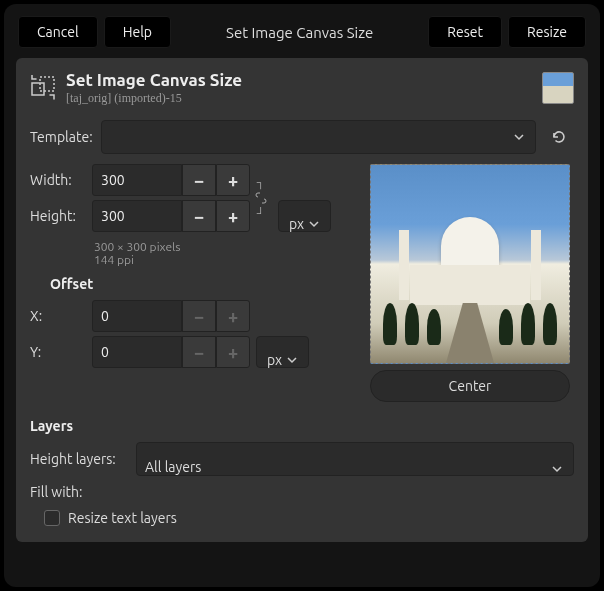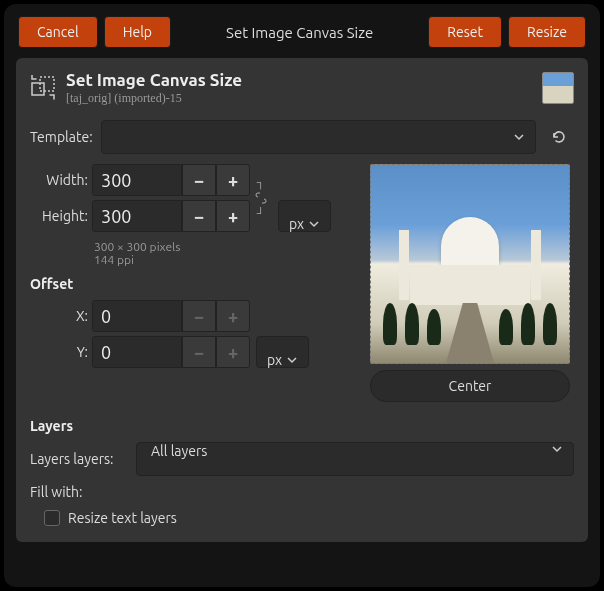--- a/index.html
+++ b/index.html
@@ -1,48 +1,48 @@
 <!DOCTYPE html>
 <html><head>
 <meta charset="utf-8">
 <style>
 * { box-sizing: border-box; margin: 0; padding: 0; font-family: "Segoe UI", "Ubuntu", sans-serif; }
 body { background: #000; width: 604px; height: 591px; overflow: hidden; }
 .window { background: #141414; border-radius: 12px; margin: 4px; height: 583px; padding: 2px; }
 .toolbar { display: flex; gap: 6px; align-items: center; padding: 10px 12px; }
 .btn {
-  background: #c2410c; color: #eee; border: 1px solid #1a1a1a; border-radius: 4px;
+  background: #000000; color: #eee; border: 1px solid #1a1a1a; border-radius: 4px;
   padding: 7px 18px; font-size: 14px; cursor: pointer; text-align: center;
 }
 .toolbar-title { flex: 1; text-align: center; color: #ddd; font-size: 15px; }
 .panel { background: #343434; border-radius: 6px; margin: 0 10px 10px 10px; padding: 12px 14px 16px 14px; }
 .header-row { display: flex; align-items: center; gap: 10px; margin-bottom: 14px; }
 .header-icon { color: #ccc; }
 .header-text { flex: 1; }
 .header-title { color: #eee; font-size: 17px; font-weight: 600; }
 .header-sub { color: #999; font-size: 12px; margin-top: 2px; font-family: Liberation Serif, serif; }
 .thumb { width: 32px; height: 32px; border: 1px solid #888; border-radius: 2px; background: linear-gradient(to bottom, #6a9fd8 0%, #6a9fd8 45%, #d8d4c0 45%, #d8d4c0 100%); }
 .row { display: flex; align-items: center; gap: 8px; margin-bottom: 10px; }
 .label { color: #ddd; font-size: 14px; }
-.field-label { color: #ddd; font-size: 14px; text-align: right; }
+.field-label { color: #ddd; font-size: 14px; text-align: left; }
 .combo {
   flex: 1; background: #2b2b2b; border: 1px solid #222; border-radius: 4px;
   height: 34px; display: flex; align-items: center; padding: 0 10px; color: #ddd;
   position: relative; font-size: 14px;
 }
 .combo-arrow { position: absolute; right: 10px; }
 .reset-icon { color: #ccc; padding: 0 6px; cursor: pointer; }
 .section-title { color: #eee; font-size: 14px; font-weight: 600; margin: 6px 0 8px 0; }
 .two-col { display: flex; gap: 18px; align-items: flex-start; }
 .left-col { flex: 1; }
 .right-col { width: 204px; }
 .input-row { display: flex; align-items: center; gap: 0; margin-bottom: 4px; }
 .input-row .field-label { width: 58px; margin-right: 4px; }
 .spin-input {
-  background: #2b2b2b; border: 1px solid #222; color: #eee; font-size: 18px;
+  background: #2b2b2b; border: 1px solid #222; color: #eee; font-size: 14px;
   height: 32px; width: 90px; padding: 0 8px; border-radius: 3px 0 0 3px;
 }
 .spin-btn {
   background: #3a3a3a; border: 1px solid #222; color: #ddd; width: 34px; height: 32px;
   display: flex; align-items: center; justify-content: center; cursor: pointer; font-size: 18px; font-weight: bold;
 }
 .spin-btn.disabled { color: #666; }
 .spin-btn.plus { border-radius: 0 3px 3px 0; }
 .link-col { display: flex; flex-direction: column; align-items: center; justify-content: center; width: 22px; gap: 4px; color: #aaa; font-size: 11px; line-height: 1; }
 .unit-combo {
@@ -61,21 +61,21 @@
 .minaret { position:absolute; width:10px; height:70px; background:#ece8db; top:65px; }
 .minaret.l { left:28px; } .minaret.r { right:28px; }
 .tree { position:absolute; width:14px; height:42px; background:#1a2a18; border-radius:50% 50% 20% 20%; bottom:18px; }
 .path { position:absolute; left:50%; bottom:0; width:48px; height:60px; background:#8a826e; transform:translateX(-50%); clip-path: polygon(35% 0, 65% 0, 100% 100%, 0 100%); }
 .center-btn {
   background: #2b2b2b; border: 1px solid #222; color: #ddd; width: 200px; height: 32px;
   border-radius: 16px; font-size: 14px; margin-top: 6px; cursor: pointer;
 }
 .wide-combo {
   background: #2b2b2b; border: 1px solid #222; border-radius: 4px; color: #ddd;
-  height: 34px; display: flex; align-items: flex-start; padding: 0 14px; font-size: 14px;
+  height: 34px; display: flex; align-items: flex-end; padding: 0 8px; font-size: 14px;
   position: relative; flex: 1;
 }
 .layers-row { display: flex; align-items: center; gap: 10px; margin-bottom: 8px; }
 .layers-row .field-label { width: 96px; text-align: left; }
 .check-row { display: flex; align-items: center; gap: 8px; margin-top: 10px; margin-left: 14px; }
 .checkbox { width: 16px; height: 16px; border: 1px solid #666; border-radius: 3px; background: #2b2b2b; }
 svg { display: block; }
 </style>
 </head>
 <body>
@@ -159,21 +159,21 @@
                     <path d="M2 4 L6 8 L10 4" stroke="#ccc" stroke-width="1.5" fill="none"></path>
                   </svg>
               </span>
             </div>
           </div>
         </div>
 
         <div class="dim-text">300 × 300 pixels</div>
         <div class="dim-text" style="margin-top:0;">144 ppi</div>
 
-        <div class="section-title" style="margin-top:10px;">Offset</div>
+        <div class="section-title" style="margin-top:10px;margin-left:20px;">Offset</div>
 
         <div class="input-row">
           <div class="field-label">X:</div>
           <input class="spin-input" value="0" style="">
           <div class="spin-btn disabled">−</div>
           <div class="spin-btn plus disabled">+</div>
         </div>
         <div class="input-row">
           <div class="field-label">Y:</div>
           <input class="spin-input" value="0" style="">
@@ -204,21 +204,21 @@
             <div class="tree" style="right:34px;"></div>
           <div class="tree" style="right:56px;height:36px;"></div>
         </div>
         <button class="center-btn">Center</button>
       </div>
     </div>
 
     <div class="section-title" style="margin-top:16px;">Layers</div>
 
     <div class="layers-row">
-      <div class="field-label">Layers layers:</div>
+      <div class="field-label">Height layers:</div>
       <div class="wide-combo">
         <span>All layers</span>
         <span class="combo-arrow">
           <svg width="12" height="12" viewBox="0 0 12 12">
               <path d="M2 4 L6 8 L10 4" stroke="#ccc" stroke-width="1.5" fill="none"></path>
             </svg>
         </span>
       </div>
     </div>
 

